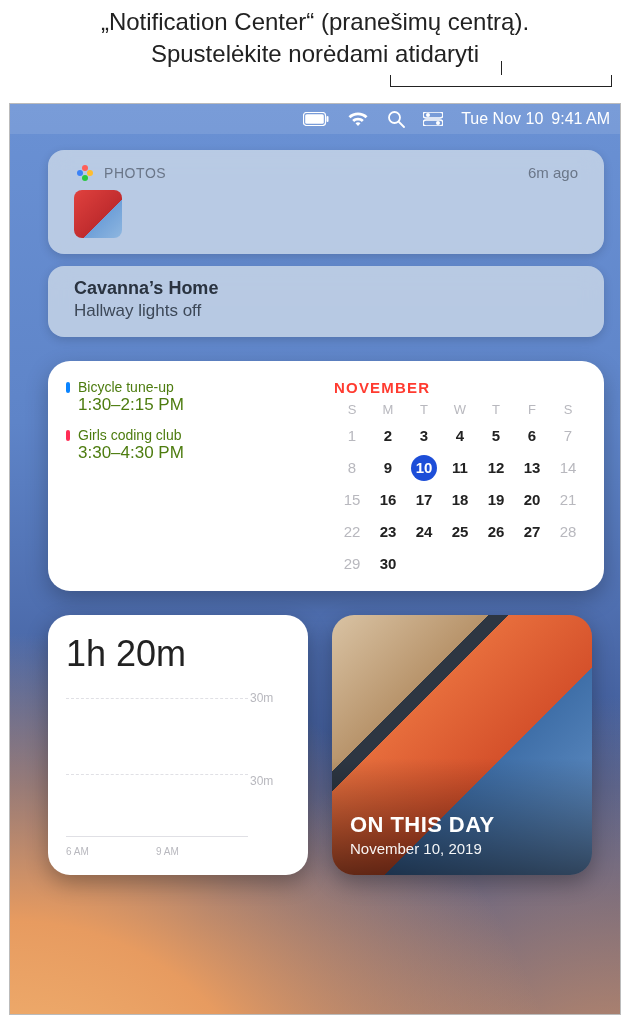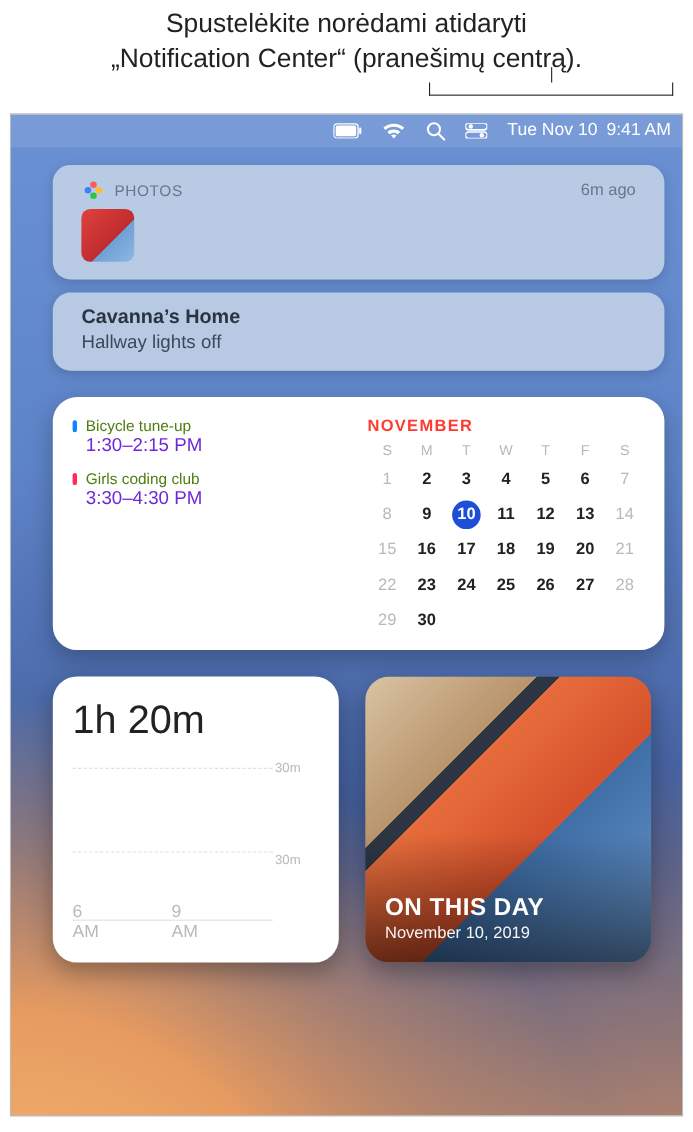--- a/index.html
+++ b/index.html
@@ -126,21 +126,21 @@
   .event { position: relative; padding-left: 12px; margin-bottom: 12px; }
   .event::before {
     content: "";
     position: absolute;
     left: 0; top: 3px; bottom: 22px;
     width: 4px; border-radius: 2px;
   }
   .event.blue::before { background: #0a84ff; }
   .event.red::before  { background: #ff2d55; }
   .event-title { font-size: 14px; font-weight: 400; color: #4d7c0f; }
-  .event-time  { font-size: 17px; color: #6d28d9; }
+  .event-time  { font-size: 17px; color: #4d7c0f; }
 
   .calendar { width: 252px; }
   .cal-month {
     font-size: 15px;
     font-weight: 700;
     letter-spacing: .08em;
     color: #ff3b30;
     margin-bottom: 6px;
   }
   .cal-grid {
@@ -170,40 +170,40 @@
   .screentime { background: #fff; padding: 18px; display:flex; flex-direction:column; }
   .st-value { font-size: 36px; font-weight: 400; color: #222; }
   .st-chart { flex:1; position: relative; margin-top:16px; }
   .st-grid { position:absolute; right:0; width:40px; font-size:12px; color:#b8b8be; text-align:left;}
   .g60 { top: 0; } .g30 { top: 50%; }
   .st-line { position:absolute; left:0; right:42px; border-top:1px dashed #e0e0e5; }
   .l60 { top: 7px; } .l30 { top:50%; } .l0 { bottom: 20px; border-top-style: solid;}
   .st-bars { position:absolute; left:0; right:44px; bottom:20px; top:0; display:flex; align-items:flex-end; gap:8px; }
   .bar { flex:1; display:flex; flex-direction:column-reverse; border-radius:3px 3px 0 0; overflow:hidden; }
   .seg-b { background:#1e90ff; } .seg-t { background:#1cc0cc; } .seg-o { background:#f5a623; }
-  .st-axis { position:absolute; left:0; right:44px; bottom:0; display:flex; font-size:16px; color:#b8b8be;}
+  .st-axis { position:absolute; left:0; right:44px; bottom:0; display:flex; font-size:10px; color:#b8b8be;}
   .st-axis span { flex:1; }
 
   .photos-widget {
     background:
       linear-gradient(180deg, rgba(0,0,0,0) 55%, rgba(0,0,0,0.55) 100%),
       linear-gradient(135deg, #d9c3a4 0%, #b8946b 30%, #2d3642 30%, #2d3642 34%, #e76d3c 34%, #d5512b 60%, #3f6fa8 60%, #6a97cc 100%);
     color:#fff;
     display:flex; flex-direction:column; justify-content:flex-end;
     padding: 18px;
   }
   .pw-title { font-size: 22px; font-weight: 800; letter-spacing: .02em; }
   .pw-date  { font-size: 15px; margin-top: 2px; opacity:.95; }
 </style>
 </head>
 <body>
 
 <div class="callout">
+  <div>„Notification Center“ (pranešimų centrą).</div>
   <div>Spustelėkite norėdami atidaryti</div>
-  <div>„Notification Center“ (pranešimų centrą).</div>
 </div>
 <div class="callout-line">
   <div class="callout-bracket">
       <div class="callout-stem"></div>
     </div>
 </div>
 
 <div class="screenshot">
 
   <div class="menubar">

